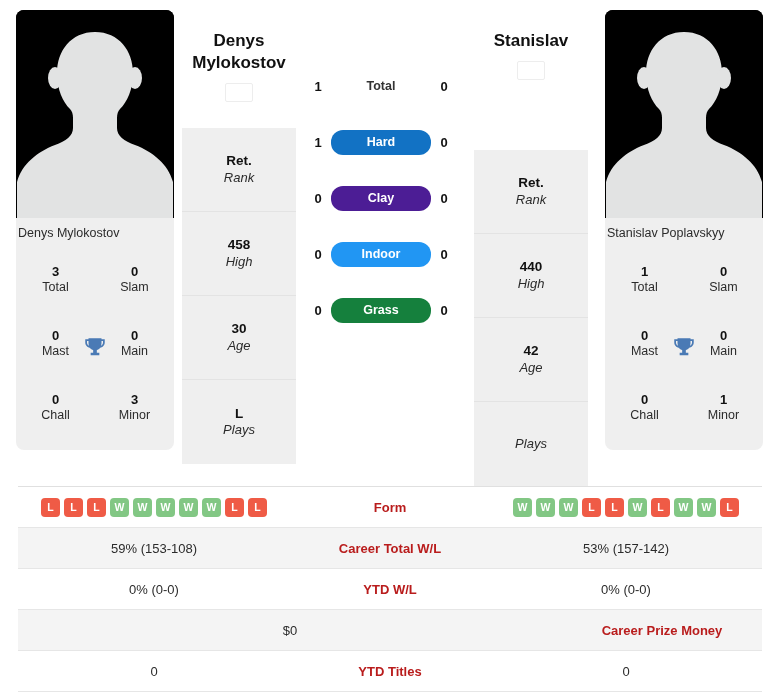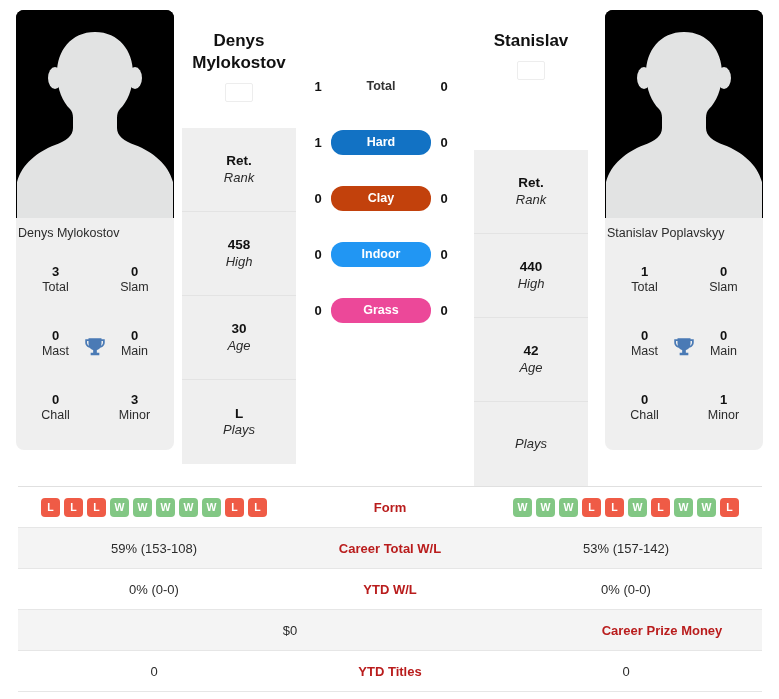--- a/index.html
+++ b/index.html
@@ -398,35 +398,35 @@
     <div class="h2h-row">
       <span class="h2h-score">1</span>
       <span class="h2h-mid">
         <span class="surf-pill" style="background:#1272c4">Hard</span>
       </span>
       <span class="h2h-score">0</span>
     </div>
     <div class="h2h-row">
       <span class="h2h-score">0</span>
       <span class="h2h-mid">
-        <span class="surf-pill" style="background:#c2410c">Clay</span>
+        <span class="surf-pill" style="background:#4c1d95">Clay</span>
       </span>
       <span class="h2h-score">0</span>
     </div>
     <div class="h2h-row">
       <span class="h2h-score">0</span>
       <span class="h2h-mid">
         <span class="surf-pill" style="background:#2196f3">Indoor</span>
       </span>
       <span class="h2h-score">0</span>
     </div>
     <div class="h2h-row">
       <span class="h2h-score">0</span>
       <span class="h2h-mid">
-        <span class="surf-pill" style="background:#ec4899">Grass</span>
+        <span class="surf-pill" style="background:#15803d">Grass</span>
       </span>
       <span class="h2h-score">0</span>
     </div>
   </div>
 </div>
 
 <div class="stats-table">
 
   <div class="st-row plain">
     <div class="st-left">

